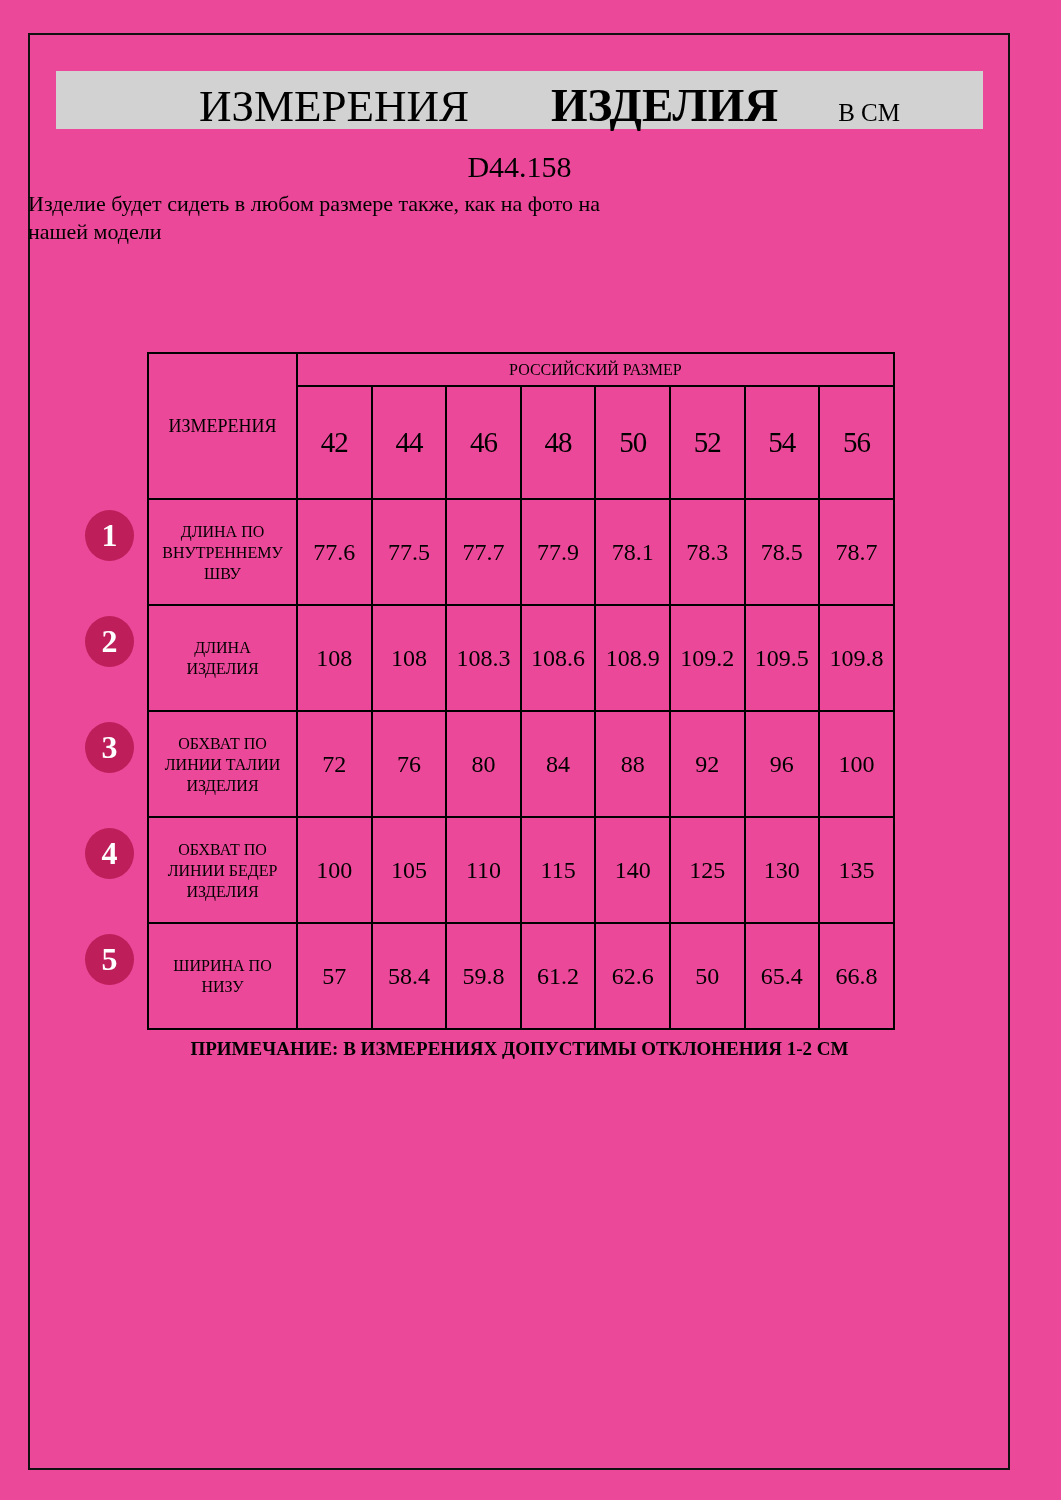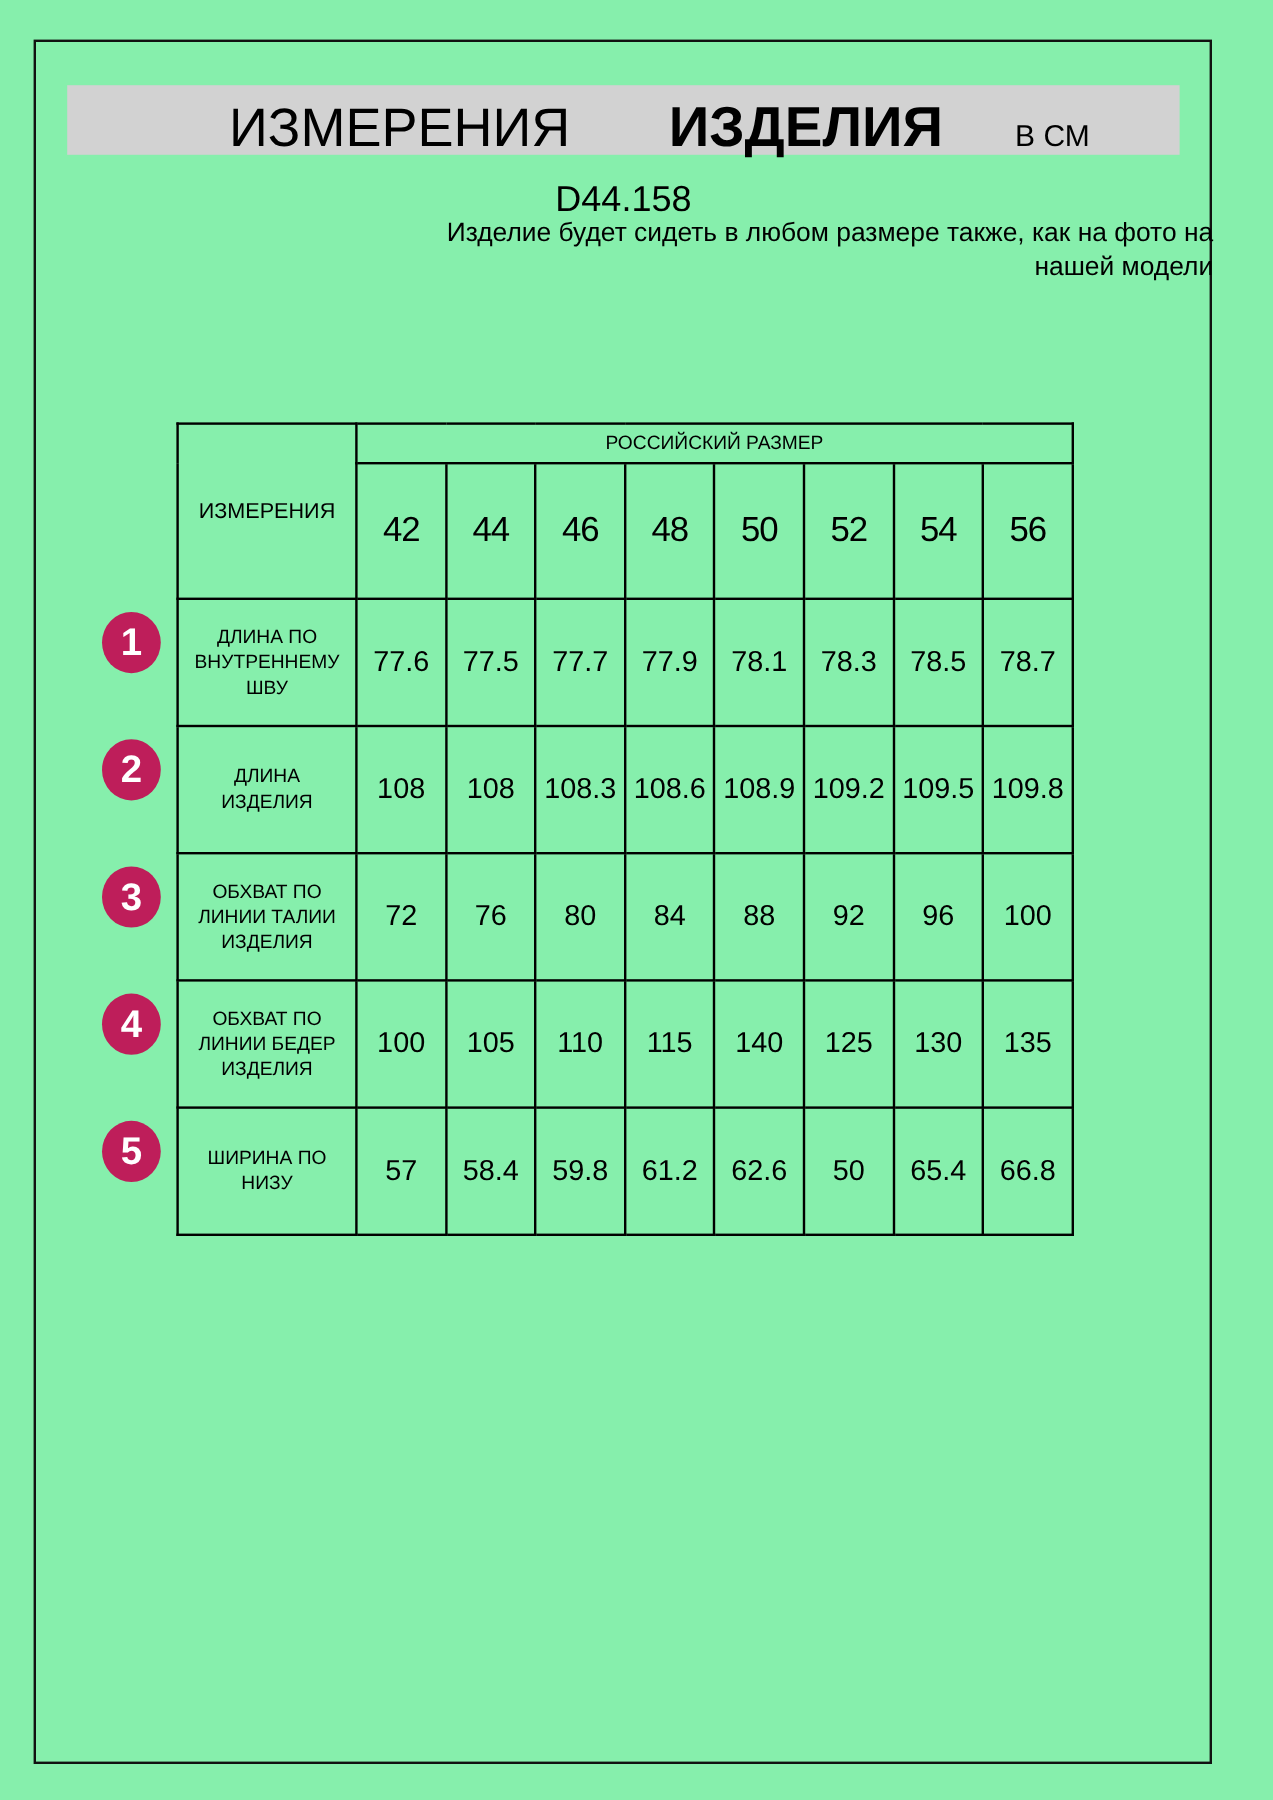--- a/index.html
+++ b/index.html
@@ -1,22 +1,22 @@
 <!DOCTYPE html>
 <html><head>
 <meta charset="utf-8">
 <style>
   * { margin: 0; padding: 0; box-sizing: border-box; }
   html, body { background: #ffffff; }
   .page {
     position: relative;
     width: 1061px;
     height: 1500px;
-    background: #86efac;
-    font-family: Liberation Sans, sans-serif;
+    background: #ec4899;
+    font-family: Liberation Serif, serif;
     color: #000000;
     overflow: hidden;
   }
   .page-border {
     position: absolute;
     left: 28px; top: 33px;
     width: 982px; height: 1437px;
     border: 2px solid #111111;
   }
   .title-bar {
@@ -36,23 +36,23 @@
   .product-code {
     position: absolute;
     left: 28px; top: 150px;
     width: 983px;
     text-align: center;
     font-size: 30px;
     font-weight: 400;
   }
   .subtitle {
     position: absolute;
-    left: 28px; top: 180px;
+    left: 28px; top: 190px;
     width: 983px;
-    text-align: right;
+    text-align: left;
     font-size: 22px;
     line-height: 28px;
     font-weight: 400;
   }
   .table-wrap {
     position: absolute;
     left: 147px; top: 352px;
     width: 746px;
   }
   table.size-table {
@@ -200,13 +200,14 @@
           <td class="value-cell">61.2</td>
           <td class="value-cell">62.6</td>
           <td class="value-cell">50</td>
           <td class="value-cell">65.4</td>
           <td class="value-cell">66.8</td>
         </tr>
       </tbody>
     </table>
   </div>
 
+  <div class="note">ПРИМЕЧАНИЕ: В ИЗМЕРЕНИЯХ ДОПУСТИМЫ ОТКЛОНЕНИЯ 1-2 СМ</div>
 </div>
 
 </body></html>

